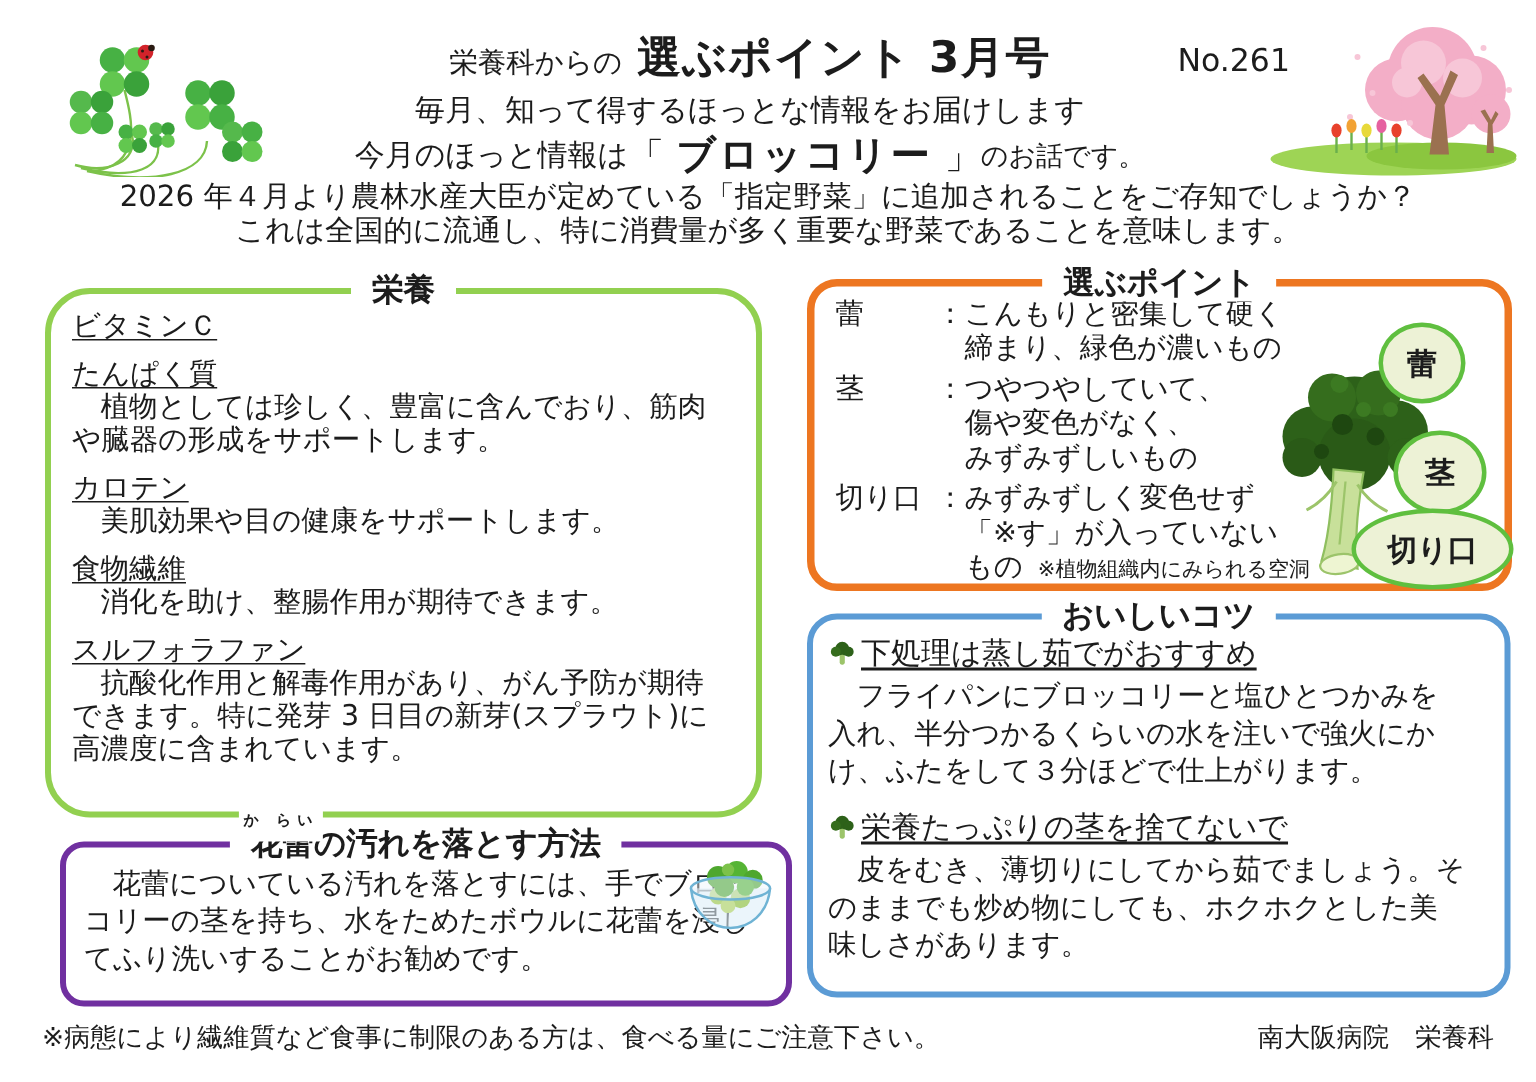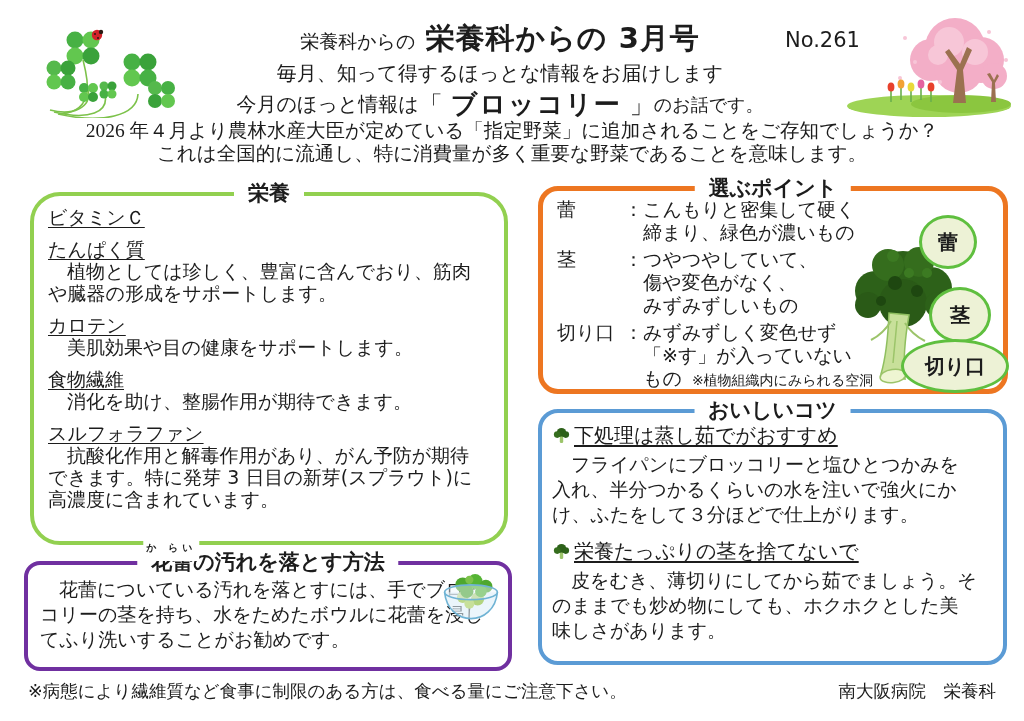--- a/index.html
+++ b/index.html
@@ -15,30 +15,30 @@
   .h-line1{white-space:nowrap;}
   .pre-title{font-size:19px;}
   .main-title{font-size:29px;font-weight:900;letter-spacing:1px;margin-left:10px;}
   .issue-no{position:absolute;left:785px;top:28px;font-size:21px;}
   .h-line2{font-size:20px;margin-top:7px;white-space:nowrap;}
   .h-line3{font-size:20px;margin-top:5px;white-space:nowrap;}
   .topic-quote{font-size:24px;vertical-align:-2px;}
   .topic-name{font-size:26px;font-weight:900;letter-spacing:2px;margin:0 8px;vertical-align:-2px;}
   .h-line3 .suffix{font-size:18px;}
   
-  .intro{position:absolute;left:0;top:119px;width:1024px;text-align:center;font-size:19.5px;line-height:23px;font-family:Liberation Serif, serif;}
+  .intro{position:absolute;left:0;top:119px;width:1024px;text-align:center;font-size:19.5px;line-height:23px;}
   
   .panel{position:absolute;background:#fff;}
   .panel-title{
     position:absolute;top:-16px;left:50%;transform:translateX(-50%);
     background:#fff;padding:0 14px;font-size:21px;font-weight:bold;
     white-space:nowrap;line-height:26px;
   }
   .panel-green{left:30px;top:192px;width:470px;height:345px;border:4px solid #92d050;border-radius:30px;}
-  .panel-purple{left:24px;top:561px;width:480px;height:102px;border:4px solid #7030a0;border-radius:16px;}
+  .panel-purple{left:40px;top:561px;width:480px;height:102px;border:4px solid #7030a0;border-radius:16px;}
   .panel-orange{left:538px;top:186px;width:460px;height:198px;border:5px solid #ed7621;border-radius:20px;}
   .panel-blue{left:538px;top:409px;width:461px;height:248px;border:4px solid #5b9bd5;border-radius:20px;}
   
   .nut-body{padding:10px 24px 0 14px;}
   .nut-item{margin-bottom:10px;}
   .nut-name{font-size:19px;line-height:22px;text-decoration:underline;text-underline-offset:3px;}
   .nut-desc{font-size:19px;line-height:22px;}
   
   .furigana{position:absolute;top:-14px;left:6px;font-size:10px;letter-spacing:4px;background:#fff;padding:0 3px;}
   .wash-body{padding:12px 12px 0 12px;font-size:19px;line-height:25px;}
@@ -115,21 +115,21 @@
     </g>
   <g>
       <circle cx="55" cy="9" r="5.2" fill="#d2232a"></circle>
       <circle cx="59" cy="6" r="2.2" fill="#2a1a12"></circle>
       <circle cx="53" cy="8" r="1" fill="#2a1a12"></circle>
       <circle cx="56" cy="12" r="1" fill="#2a1a12"></circle>
     </g>
 </svg>
 
 <div class="header-center">
-  <div class="h-line1"><span class="pre-title">栄養科からの</span><span class="main-title">栄養科からの 3月号</span></div>
+  <div class="h-line1"><span class="pre-title">栄養科からの</span><span class="main-title">選ぶポイント 3月号</span></div>
   <div class="h-line2">毎月、知って得するほっとな情報をお届けします</div>
   <div class="h-line3"><span>今月のほっと情報は</span><span class="topic-quote">「</span><span class="topic-name">ブロッコリー</span><span class="topic-quote">」</span><span class="suffix">のお話です。</span></div>
 </div>
 <div class="issue-no">No.261</div>
 
 <svg class="cherry-img" viewBox="0 0 172 108">
   <ellipse cx="86" cy="96" rx="82" ry="11" fill="#9ed455"></ellipse>
   <ellipse cx="118" cy="94" rx="50" ry="9" fill="#8bc63f"></ellipse>
   <g>
       <circle cx="112" cy="38" r="30" fill="#f3aec7"></circle>

